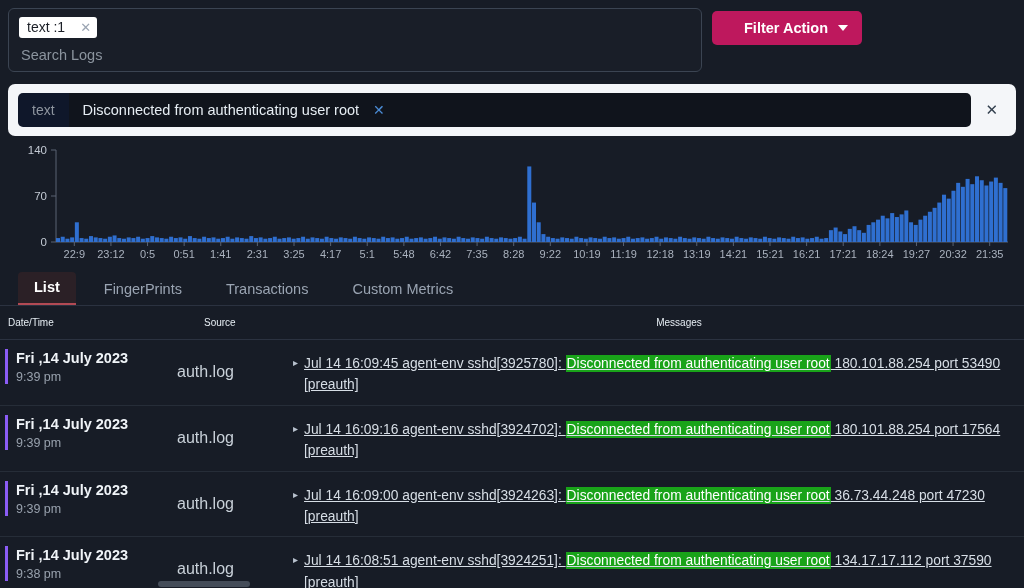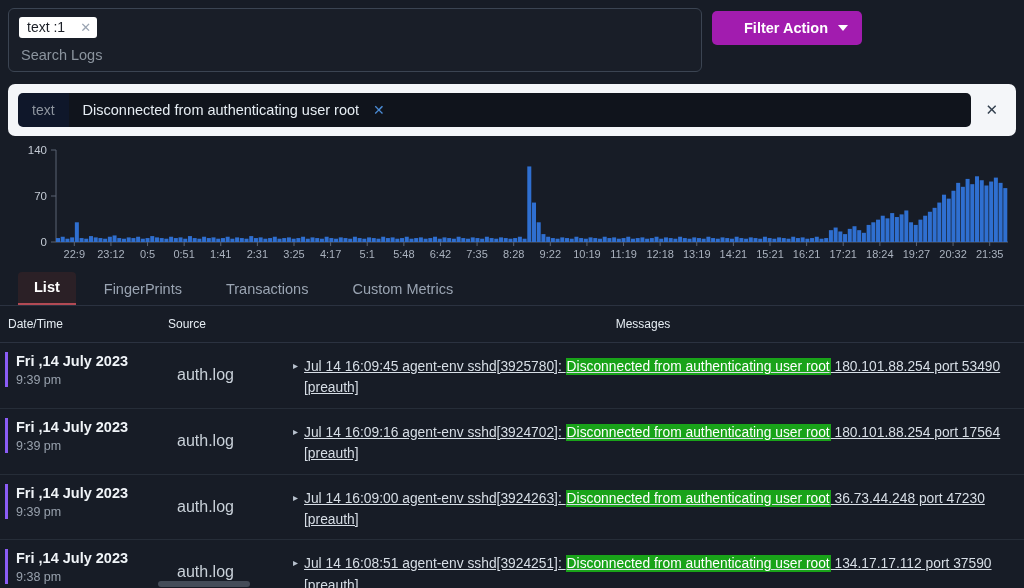--- a/index.html
+++ b/index.html
@@ -52,21 +52,21 @@
     border-radius: 5px;
     display: inline-flex; align-items: center; gap: 10px;
     padding: 0 14px;
     font-size: 14.5px;
     font-weight: bold;
     cursor: pointer;
     border: none;
     margin-top: 3px;
     white-space: nowrap;
   }
-  .btn-primary { background: #a21caf; color: #fff; padding-left: 32px; }
+  .btn-primary { background: #be185d; color: #fff; padding-left: 32px; }
   .btn-secondary { background: #262d38; color: #e6edf3; border: 1px solid #343d4a; }
   .caret {
     width: 0; height: 0;
     border-left: 5px solid transparent;
     border-right: 5px solid transparent;
     border-top: 6px solid currentColor;
     display: inline-block;
   }
 
   
@@ -143,22 +143,23 @@
     background: #2b2026;
     border-bottom: 2px solid #b24a54;
   }
 
   
   .table { width: 1024px; }
   .thead {
     display: flex;
     border-bottom: 1px solid #2b3240;
     padding: 11px 0 11px 0;
-    font-size: 12px;
+    font-size: 10px;
     color: #e6edf3;
+    gap: 36px;
   }
   .col-date { width: 168px; padding-left: 8px; }
   .col-src { width: 120px; }
   .col-msg { flex: 1; }
   .th-msg { text-align: center; padding-right: 26px; }
 
   .trow {
     display: flex;
     border-bottom: 1px solid #262d38;
     padding: 9px 0 9px 0;

